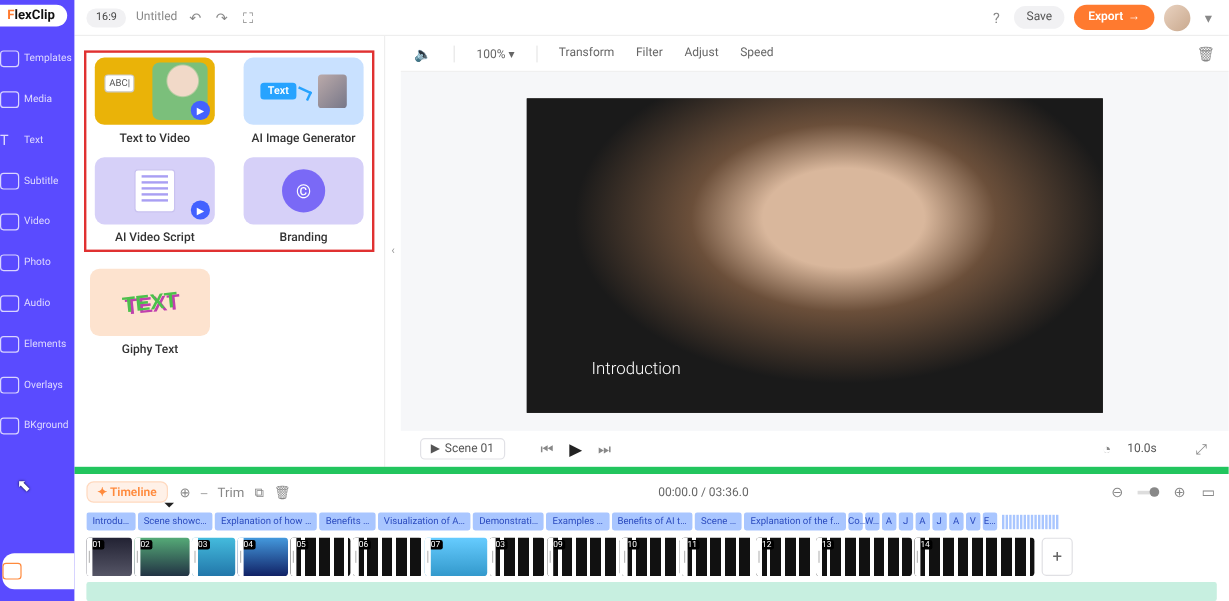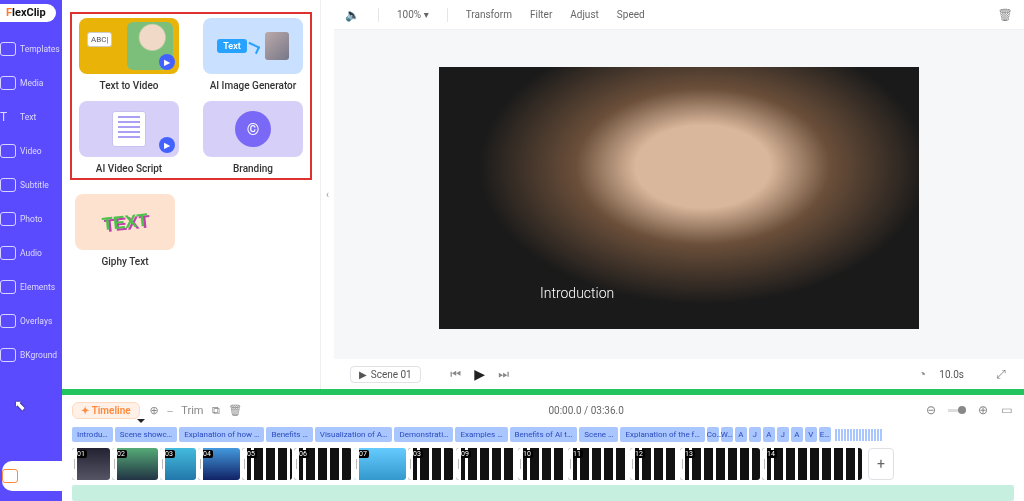--- a/index.html
+++ b/index.html
@@ -54,21 +54,21 @@
 
   .collapse-handle { width: 14px; background:#fff; display:flex; align-items:center; justify-content:center; color:#999; font-size:10px; border-left:1px solid #eee; }
 
   
   .preview-col { flex:1; display:flex; flex-direction:column; min-width:0; }
   .preview-toolbar { height: 30px; display:flex; align-items:center; gap:18px; padding: 0 12px; font-size:10px; color:#666; border-bottom:1px solid #f0f0f0; }
   .preview-toolbar .sep { width:1px; height:14px; background:#e6e6e6;}
   .preview-toolbar .right { margin-left:auto; }
   .stage { flex:1; background:#f6f7f9; display:flex; align-items:center; justify-content:center; padding:10px 20px 4px;}
   .video-frame { width: 480px; height: 262px; background:#111 radial-gradient(ellipse at 55% 38%, #d9b79c 18%, #6b4f3a 34%, #1a1a1a 60%); position:relative; display:flex; align-items:flex-end; }
-  .caption { color:#fff; font-size:14px; padding:12px 0 28px 84px; font-weight:300;margin-left:17px;}
+  .caption { color:#fff; font-size:14px; padding:12px 0 28px 54px; font-weight:300;}
   .play-strip { height:30px; display:flex; align-items:center; justify-content:center; gap:10px; font-size:10px; color:#555; padding:0 16px; }
   .scene-chip{ background:#fff; border:1px solid #e1e1e6; border-radius:4px; padding:2px 8px; display:inline-flex; align-items:center; gap:4px;}
   .play-strip .grow{flex:1;}
 
   
   .tl { border-top:6px solid #22c55e; padding: 4px 10px 0; display:flex; flex-direction:column; }
   .tl-top { display:flex; align-items:center; gap:10px; font-size:10px; color:#666; height:22px;}
   .chip-timeline{ background:#fff1e8; color:#ff8a3d; border:1px solid #ffd9bf; border-radius:6px; padding:2px 8px; font-weight:600;}
   .tl-icons span{ font-size:11px; color:#888; margin-right:6px; cursor:pointer;}
   .tags-row{ display:flex; gap:2px; padding:4px 0 6px; overflow:hidden; align-items:center;}
@@ -104,25 +104,25 @@
     <div class="nav-item">
         <div class="ic"></div>
         <span>Media</span>
       </div>
     <div class="nav-item">
         <div class="ic" style="border:none;font-size:12px;color:#ded9ff">T</div>
         <span>Text</span>
       </div>
     <div class="nav-item">
         <div class="ic"></div>
+        <span>Subtitle</span>
+      </div>
+    <div class="nav-item">
+        <div class="ic"></div>
         <span>Video</span>
-      </div>
-    <div class="nav-item">
-        <div class="ic"></div>
-        <span>Subtitle</span>
       </div>
     <div class="nav-item">
         <div class="ic"></div>
         <span>Photo</span>
       </div>
     <div class="nav-item">
         <div class="ic"></div>
         <span>Audio</span>
       </div>
     <div class="nav-item">
@@ -139,20 +139,36 @@
       </div>
     <div style="flex:1"></div>
     <div class="nav-item nav-tools">
         <div class="ic"></div>
       </div>
     <div class="cursor">⬉</div>
   </div>
 
   <div class="main">
 
+    <div class="topbar">
+      <span class="pill">16:9</span>
+      <span>Untitled</span>
+      <span class="ic-sm">↶</span>
+      <span class="ic-sm">↷</span>
+      <span class="ic-sm">⛶</span>
+      <div class="spacer"></div>
+      <span class="ic-sm">?</span>
+      <span class="btn-save">Save</span>
+      <span class="btn-export">
+          <span>Export</span>
+          <span>→</span>
+        </span>
+      <span class="avatar"></span>
+      <span class="ic-sm">▾</span>
+    </div>
 
     <div class="content-row">
 
       <div class="tools-panel">
         <div class="highlight-box">
           <div class="tool-card">
             <div class="thumb green">
               <div class="abcchip">ABC|</div>
                 <div class="face"></div>
               <div class="badge">▶</div>

